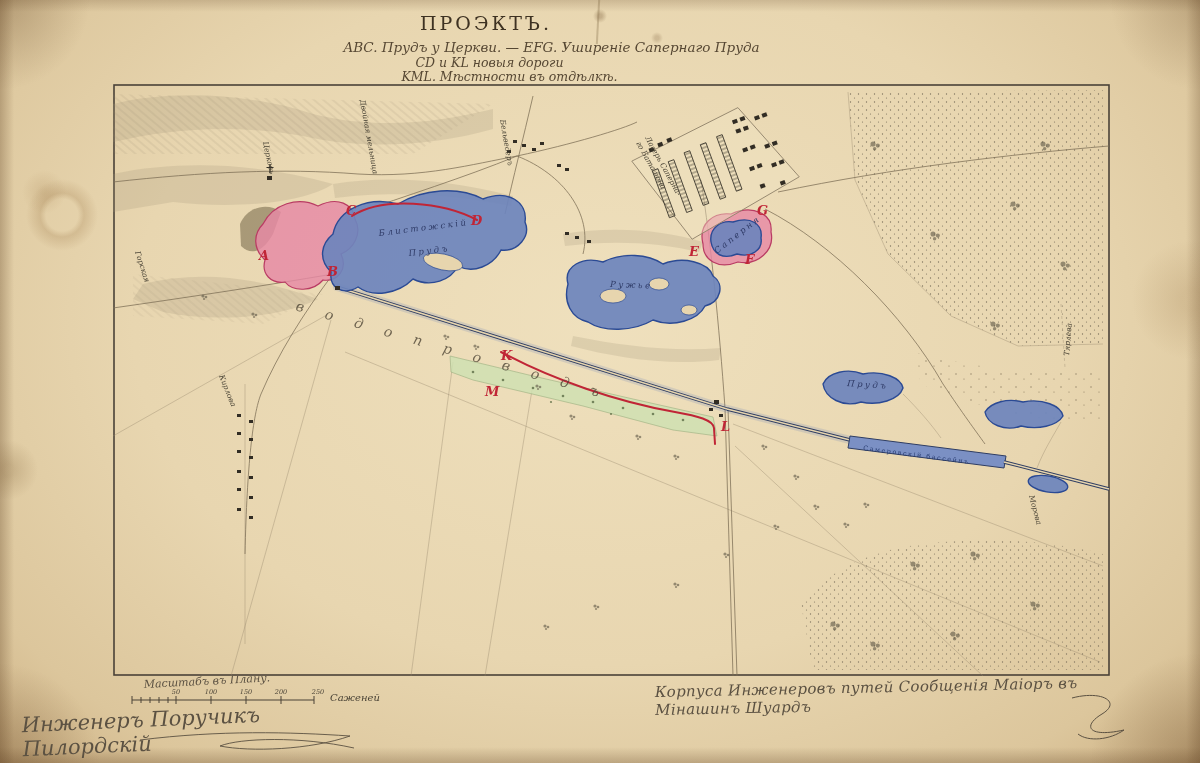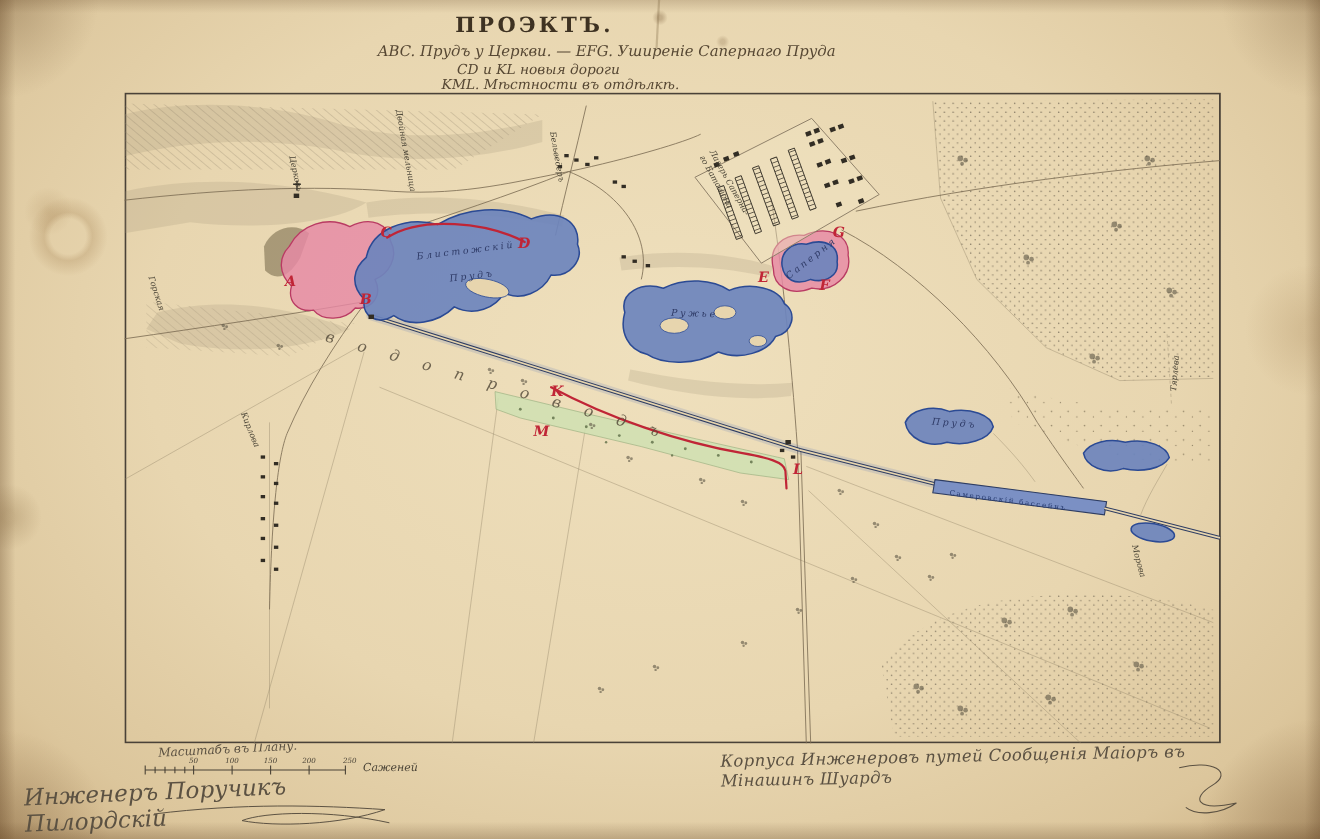--- a/index.html
+++ b/index.html
@@ -23,21 +23,21 @@
       radial-gradient(circle at 0px 763px, rgba(90,60,30,.30) 10px, rgba(90,60,30,0) 100px),
       radial-gradient(circle at 1200px 763px, rgba(90,60,30,.30) 10px, rgba(90,60,30,0) 110px),
       linear-gradient(90deg, rgba(90,60,30,.30), rgba(90,60,30,0) 14px),
       linear-gradient(-90deg, rgba(90,60,30,.26), rgba(90,60,30,0) 14px),
       linear-gradient(180deg, rgba(90,60,30,.20), rgba(90,60,30,0) 12px),
       linear-gradient(0deg, rgba(90,60,30,.28), rgba(90,60,30,0) 16px),
       radial-gradient(ellipse at 50% 42%, #efe0bd 0%, #e8d6b0 55%, #dcc69c 85%, #cdb184 100%);
   }
   .abs{position:absolute;}
   .title-main{top:12px; left:0; width:972px; text-align:center;
-    font-weight:bold; font-size:19px; letter-spacing:3px; color:#3e3222;}
+    font-weight:normal; font-size:19px; letter-spacing:3px; color:#3e3222;}
   .sub{left:0; width:1103px; text-align:center; font-style:italic; color:#564733;}
   .sub1{top:39px; font-size:13.5px;}
   .sub2{top:55px; font-size:12.5px; transform:translateX(-62px);}
   .sub3{top:69px; font-size:12.5px; transform:translateX(-42px);}
   .crease{left:597px; top:0; width:2px; height:44px; background:rgba(120,95,60,.30); transform:rotate(3deg);}
   .map{left:113px; top:84px;}
   svg text{font-family:"DejaVu Serif", serif;}
   .marker{font-size:13px; font-style:italic; font-weight:bold; fill:var(--red);}
   .pond{fill:var(--pond-fill); fill-opacity:.92; stroke:var(--pond-stroke); stroke-width:1.4;}
   .island{fill:var(--paper); stroke:var(--pond-stroke); stroke-width:.7;}

